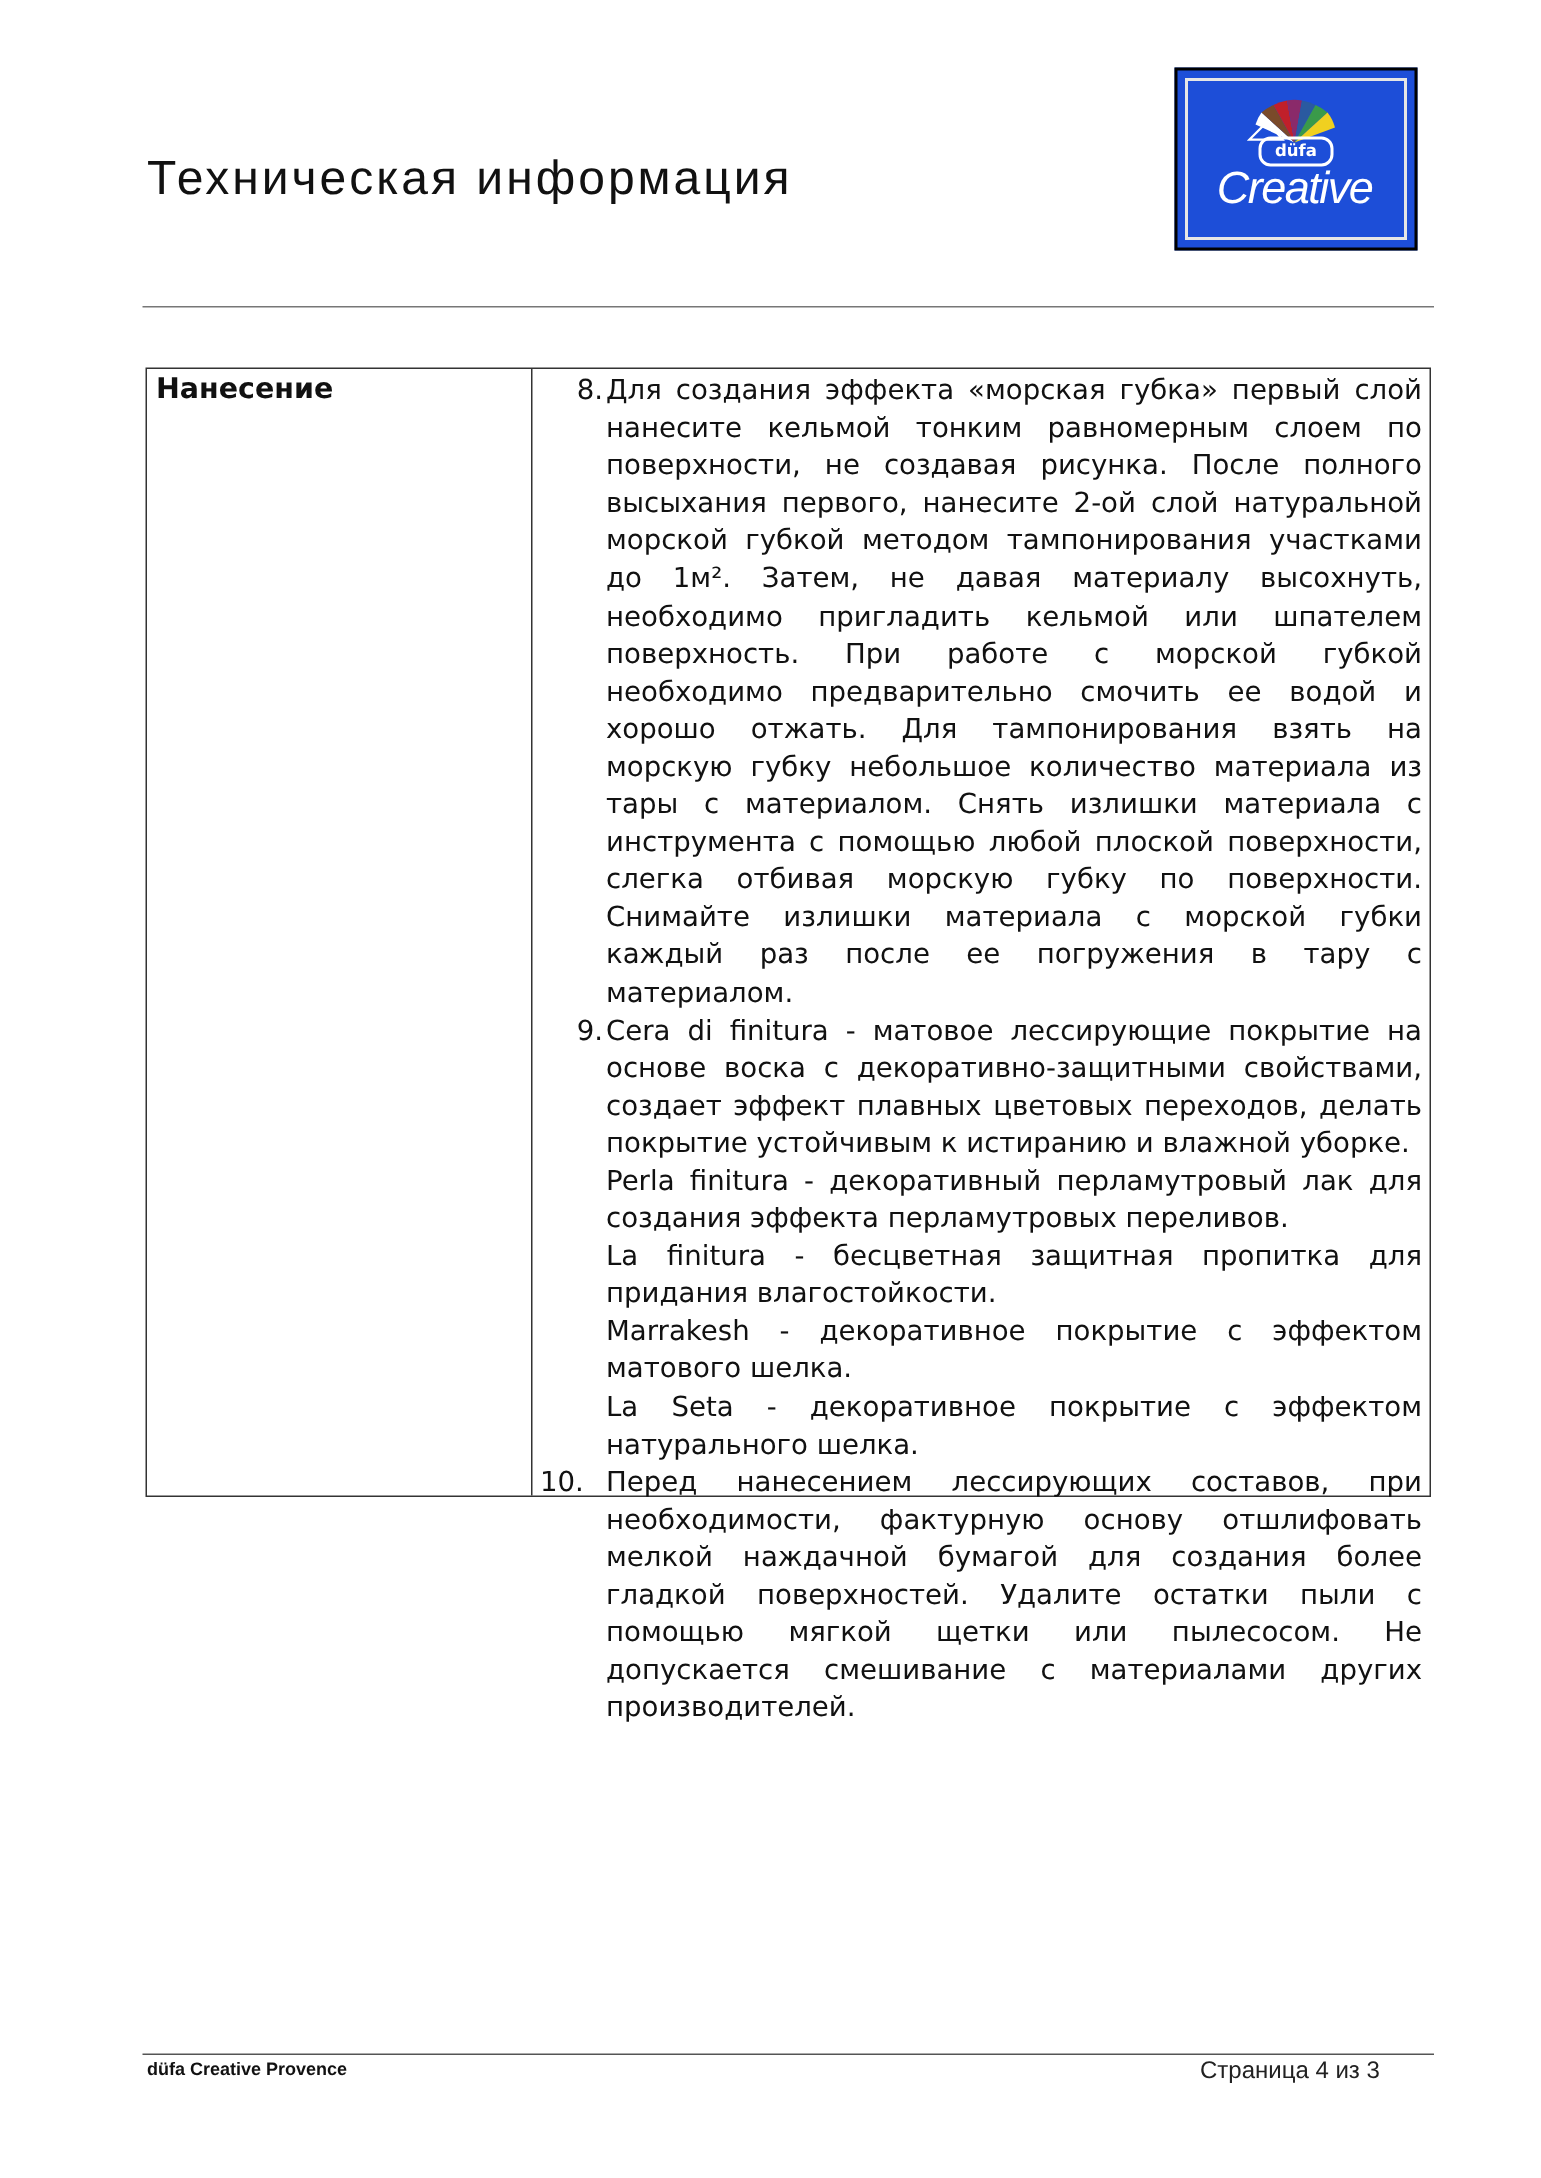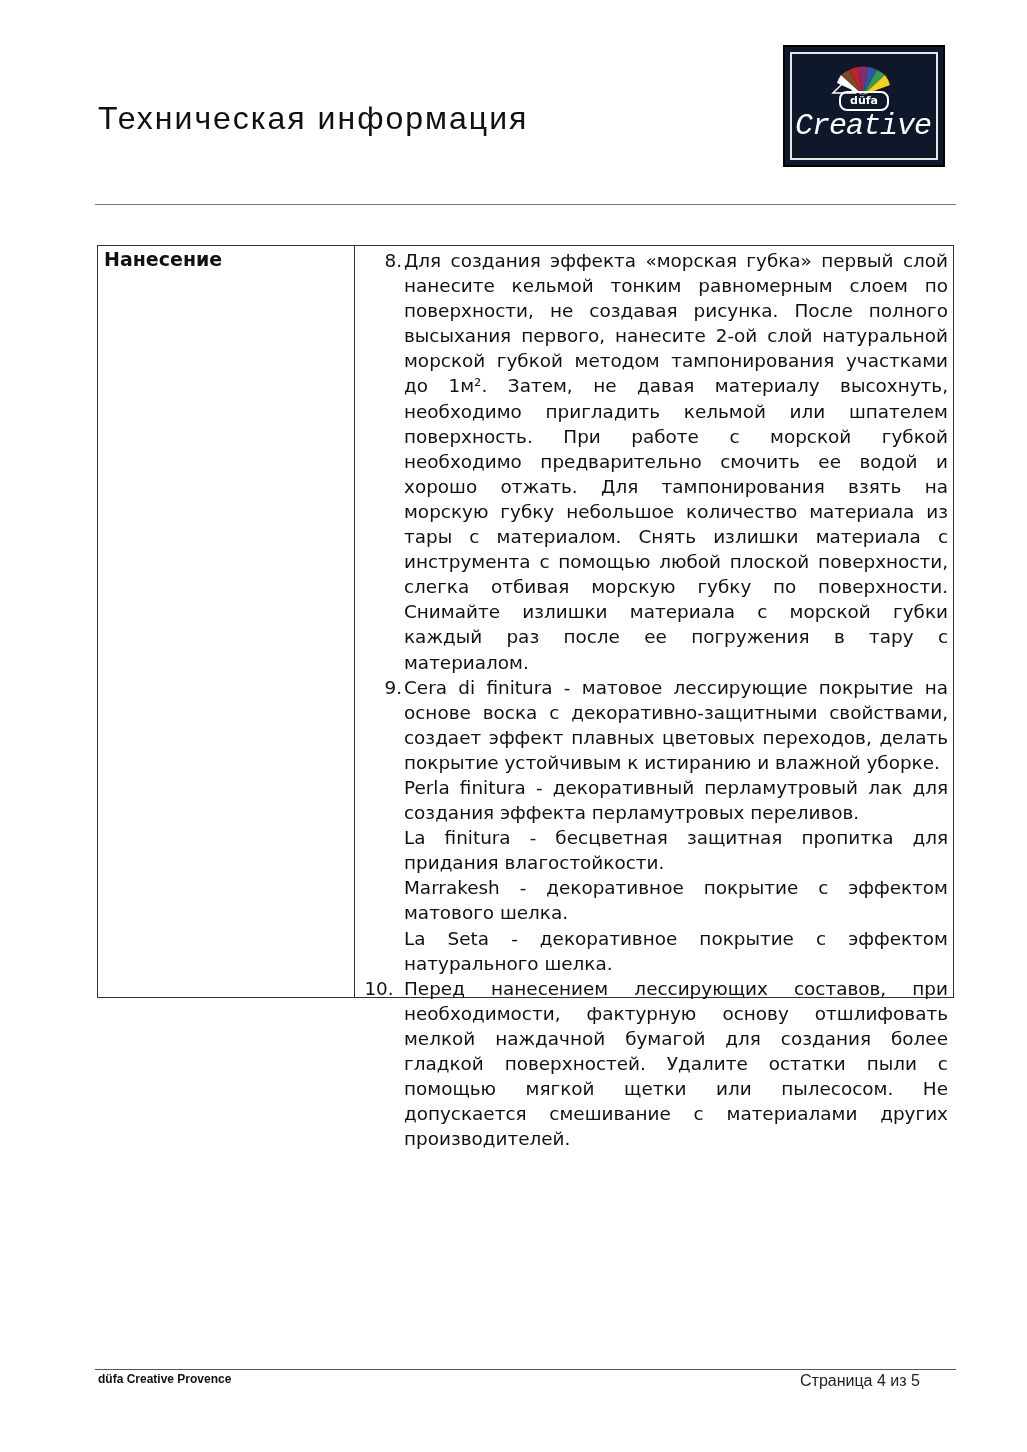--- a/index.html
+++ b/index.html
@@ -1,30 +1,30 @@
 <!DOCTYPE html>
 <html><head>
 <meta charset="utf-8">
 <style>
   html, body { margin: 0; padding: 0; background: #ffffff; }
   body { width: 1027px; height: 1452px; position: relative; overflow: hidden; font-family: "DejaVu Sans", sans-serif; color: #111; }
   .title { position: absolute; left: 98px; top: 100px; font-family: "Liberation Sans", sans-serif; font-size: 32px; letter-spacing: 2px; color: #111; }
-  .logo { position: absolute; left: 783px; top: 45px; width: 162px; height: 122px; background: #0f172a; box-sizing: border-box; border: 2px solid #000; }
+  .logo { position: absolute; left: 783px; top: 45px; width: 162px; height: 122px; background: #1d4ed8; box-sizing: border-box; border: 2px solid #000; }
   .logo-inner { position: absolute; left: 5px; top: 5px; right: 5px; bottom: 5px; border: 2px solid #e6e6e6; }
   .logo svg { position: absolute; left: 0; top: 0; }
   .logo-dufa { position: absolute; left: 54px; top: 44px; width: 46px; height: 16px; border: 2px solid #fff; border-radius: 8px; color: #fff; font-family: "DejaVu Sans", sans-serif; font-weight: bold; font-size: 11px; text-align: center; line-height: 16px; }
-  .logo-creative { position: absolute; left: 8px; top: 62px; width: 140px; text-align: center; color: #fff; font-family: Liberation Mono, monospace; font-style: italic; font-size: 30px; letter-spacing: -1px; }
+  .logo-creative { position: absolute; left: 8px; top: 62px; width: 140px; text-align: center; color: #fff; font-family: Liberation Sans, sans-serif; font-style: italic; font-size: 30px; letter-spacing: -1px; }
   .hr-top { position: absolute; left: 95px; top: 204px; width: 861px; height: 1px; background: #777; }
   .tbl { position: absolute; left: 97px; top: 245px; width: 857px; height: 753px; border: 1px solid #333; box-sizing: border-box; }
   .divider { position: absolute; left: 256px; top: 0; bottom: 0; width: 1px; background: #333; }
   .label { position: absolute; left: 6px; top: 2px; font-family: "DejaVu Sans", sans-serif; font-weight: bold; font-size: 19px; }
   .content { position: absolute; left: 268px; top: 2px; width: 582px; font-family: "DejaVu Sans", sans-serif; font-size: 18.4px; line-height: 25.1px; text-align: justify; }
   .item { position: relative; padding-left: 38px; }
   .num { position: absolute; left: 0; top: 0; width: 36px; text-align: right; }
-  .num.wide { left: -6px; width: 38px; text-align: center; }
+  .num.wide { left: -6px; width: 38px; text-align: left; }
   .para { display: block; }
   .hr-bot { position: absolute; left: 95px; top: 1369px; width: 861px; height: 1px; background: #555; }
   .footer-left { position: absolute; left: 98px; top: 1372px; font-family: "Liberation Sans", sans-serif; font-weight: bold; font-size: 12px; }
   .footer-right { position: absolute; left: 800px; top: 1372px; font-family: "Liberation Sans", sans-serif; font-size: 16px; color: #222; }
 </style>
 </head>
 <body>
 
 <div class="title">Техническая информация</div>
 
@@ -66,13 +66,13 @@
     </div>
     <div class="item">
       <span class="num wide">10.</span>
       <span class="para">Перед нанесением лессирующих составов, при необходимости, фактурную основу отшлифовать мелкой наждачной бумагой для создания более гладкой поверхностей. Удалите остатки пыли с помощью мягкой щетки или пылесосом. Не допускается смешивание с материалами других производителей.</span>
     </div>
   </div>
 </div>
 
 <div class="hr-bot"></div>
 <div class="footer-left">düfa Creative Provence</div>
-<div class="footer-right">Страница 4 из 5</div>
+<div class="footer-right">Страница 4 из 3</div>
 
 </body></html>

